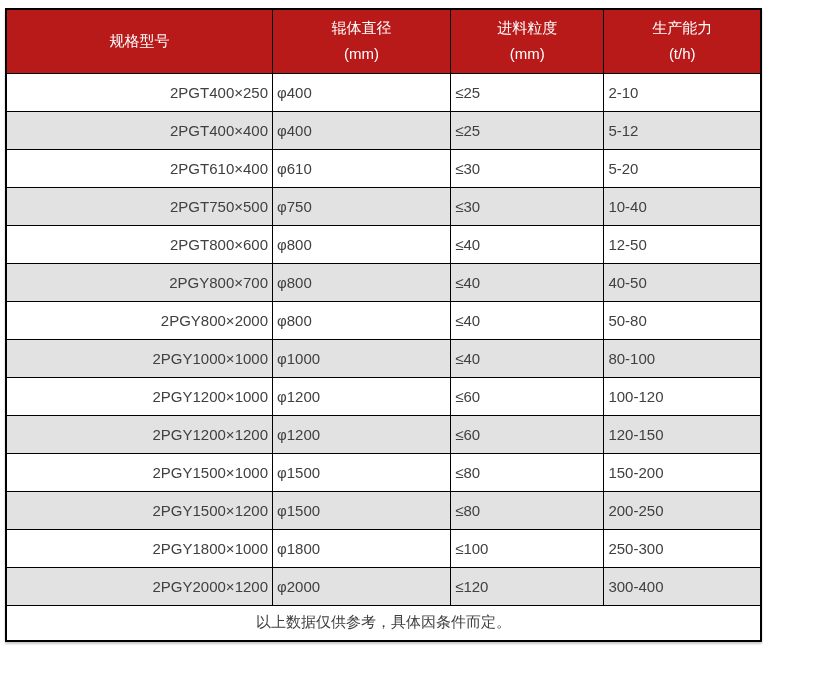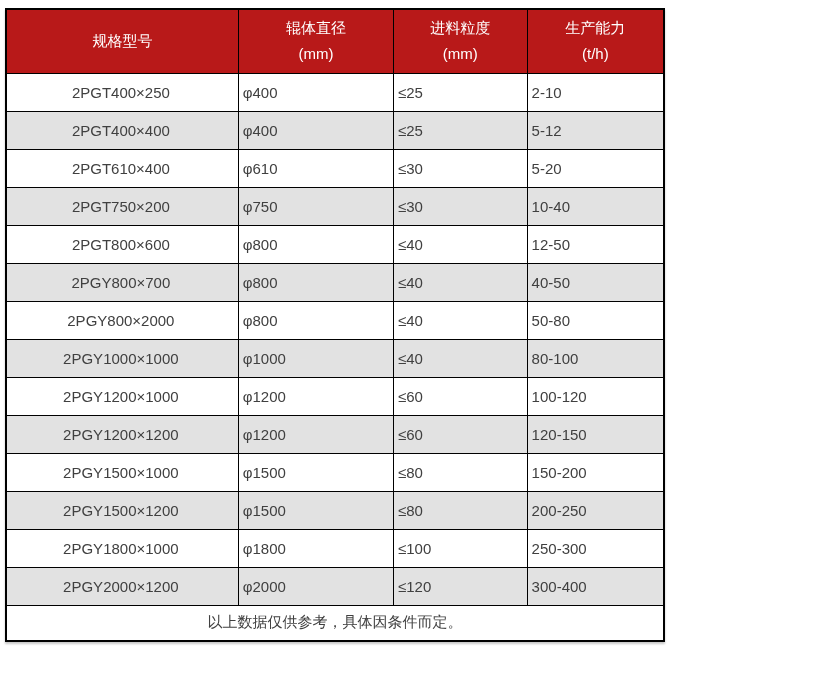--- a/index.html
+++ b/index.html
@@ -15,21 +15,21 @@
   body{
     width:816px;height:689px;
     background:#ffffff;
     font-family:"Liberation Sans","DejaVu Sans",sans-serif;
     color:var(--text-color);
   }
   .page{
     padding:8px 5px 0 5px;
   }
   table.spec-table{
-    width:660px;
+    width:757px;
     border-collapse:collapse;
     table-layout:fixed;
     border:2px solid var(--border-color);
     box-shadow:0 2px 2px rgba(0,0,0,0.22);
   }
   th,td{
     border:1px solid var(--border-color);
     font-size:15px;
     overflow:hidden;
     white-space:nowrap;
@@ -51,21 +51,21 @@
   tbody td{
     height:38px;
     background:var(--row-bg);
     vertical-align:middle;
     padding:0 4px;
   }
   tbody tr:nth-child(even) td{
     background:var(--row-alt-bg);
   }
   tbody td.model{
-    text-align:center;
+    text-align:right;
     padding-left:1px;
   }
   tfoot td{
     height:36px;
     text-align:center;
     vertical-align:middle;
     background:#ffffff;
     font-size:15px;
     font-family:Liberation Mono, monospace;
   }
@@ -113,21 +113,21 @@
     <td>≤25</td>
     <td>5-12</td>
   </tr>
         <tr>
     <td class="model">2PGT610×400</td>
     <td>φ610</td>
     <td>≤30</td>
     <td>5-20</td>
   </tr>
         <tr>
-    <td class="model">2PGT750×200</td>
+    <td class="model">2PGT750×500</td>
     <td>φ750</td>
     <td>≤30</td>
     <td>10-40</td>
   </tr>
         <tr>
     <td class="model">2PGT800×600</td>
     <td>φ800</td>
     <td>≤40</td>
     <td>12-50</td>
   </tr>

